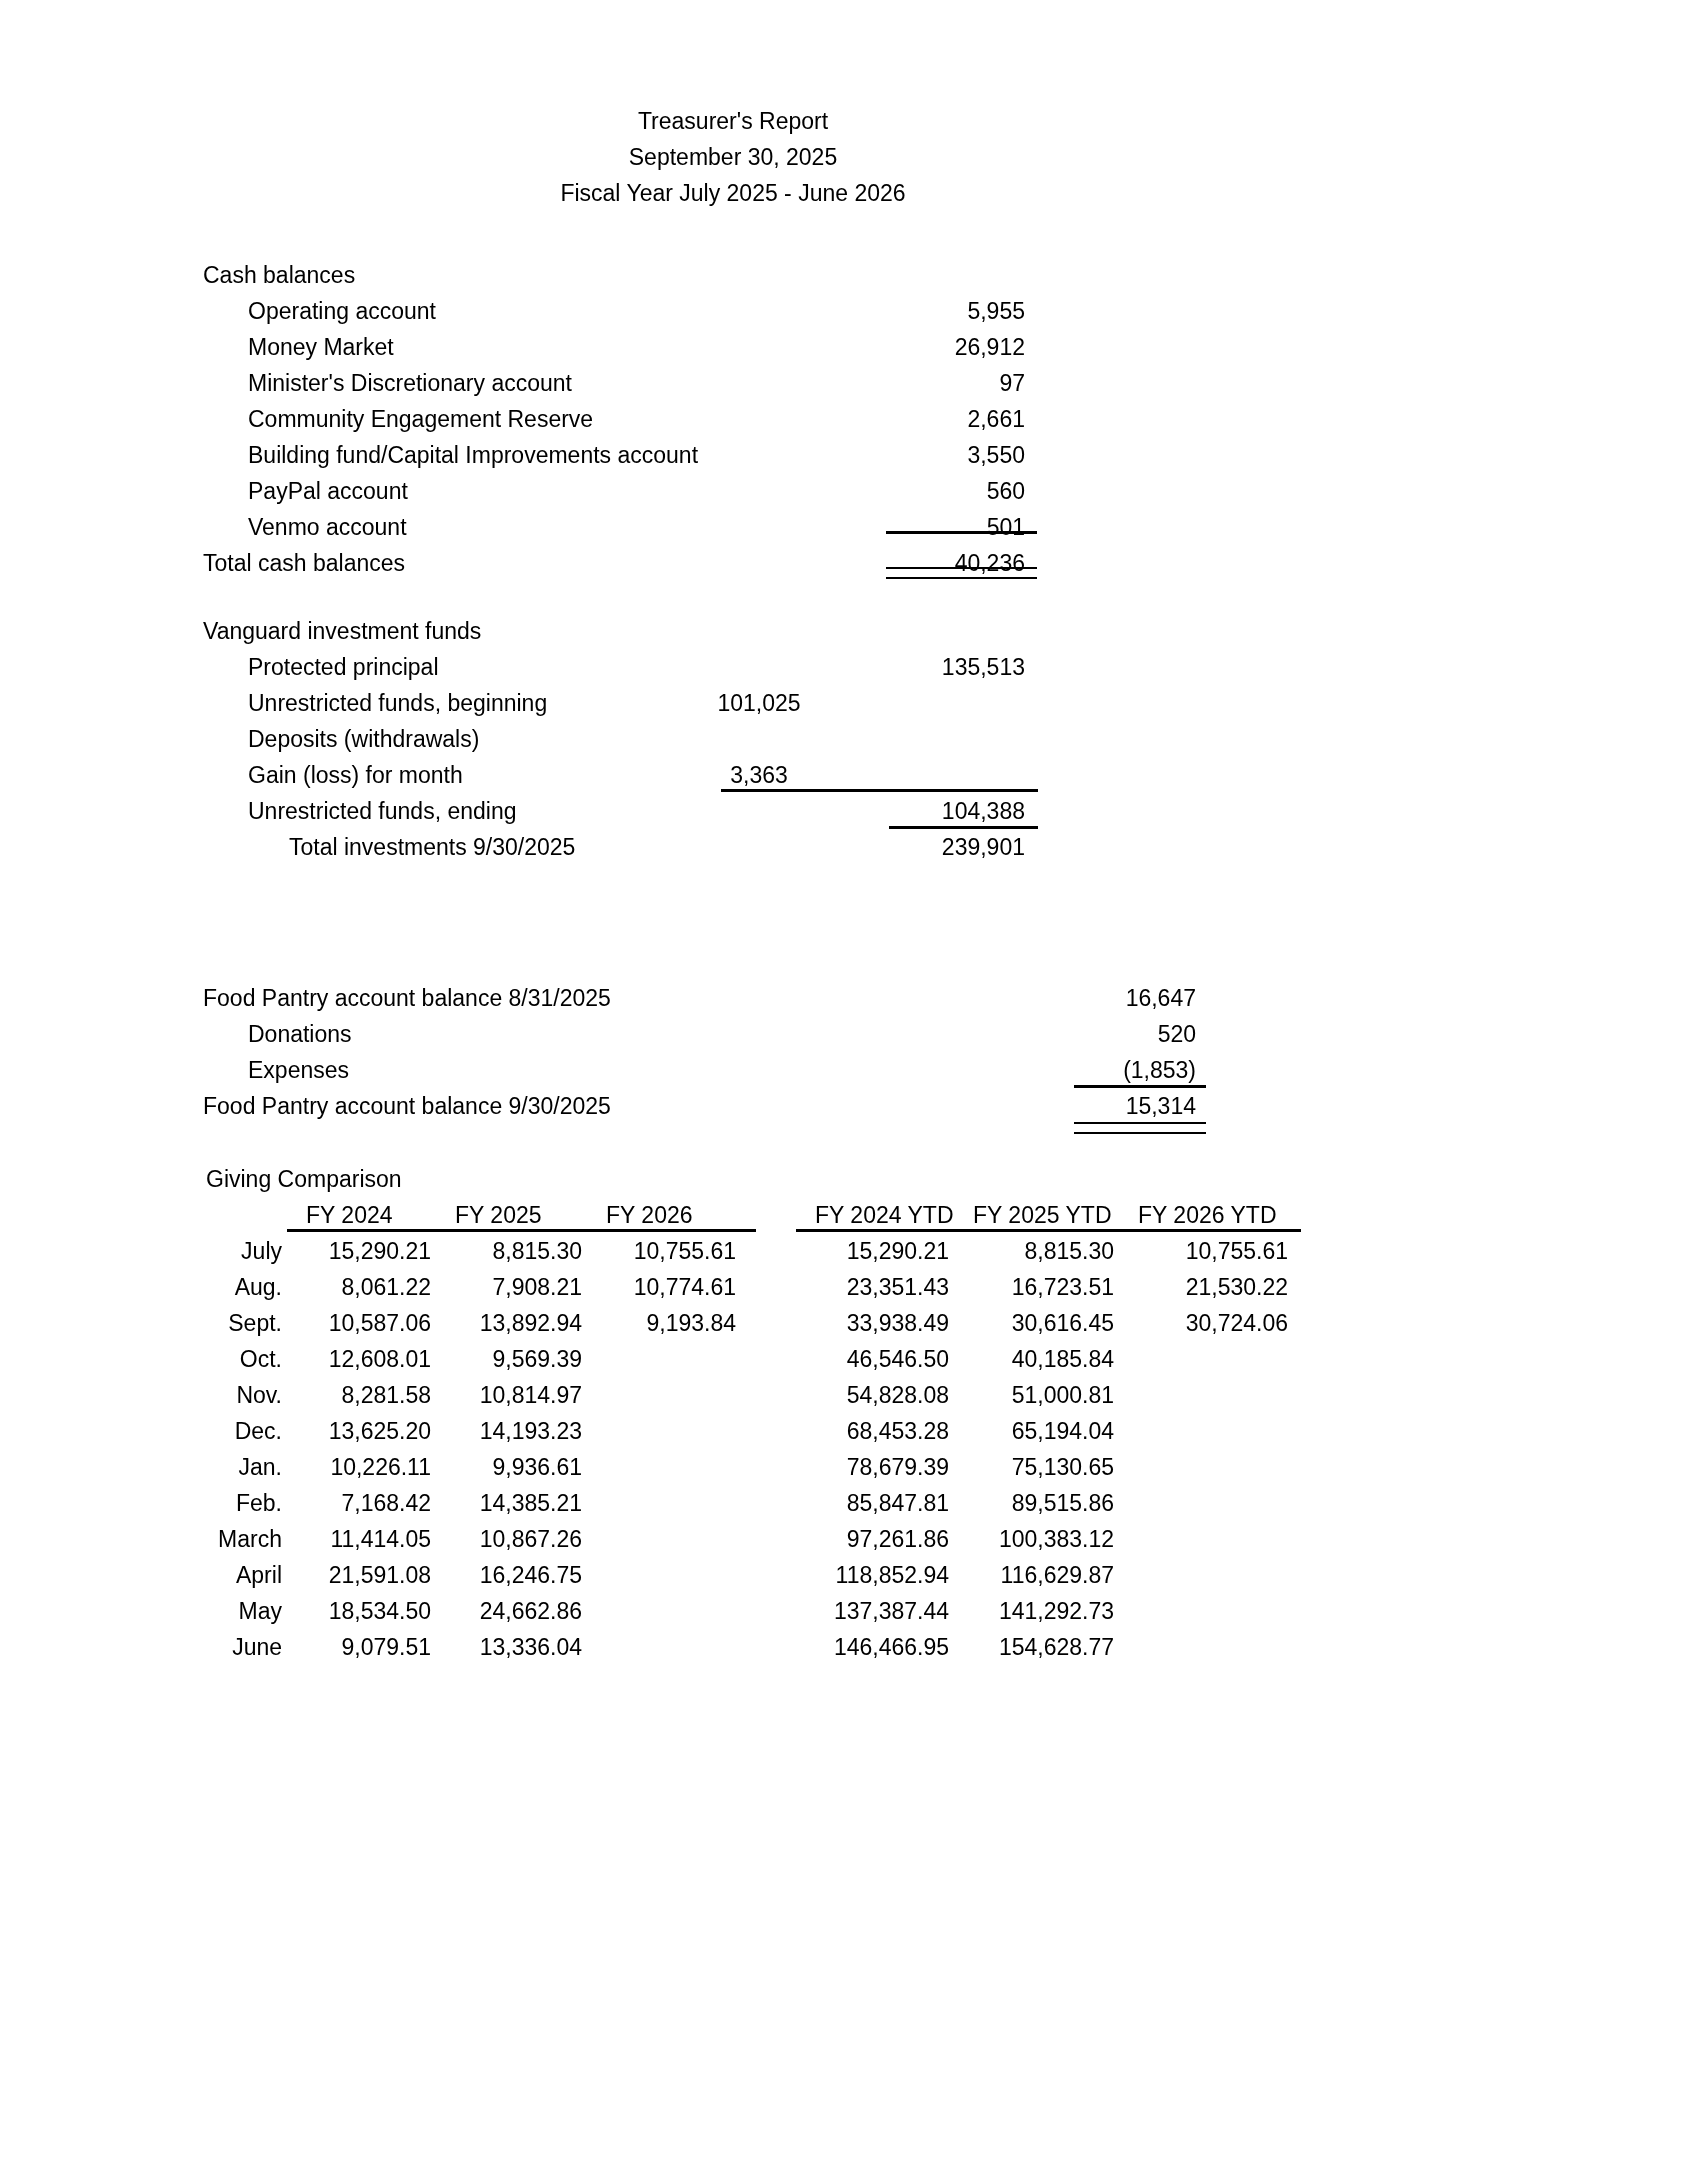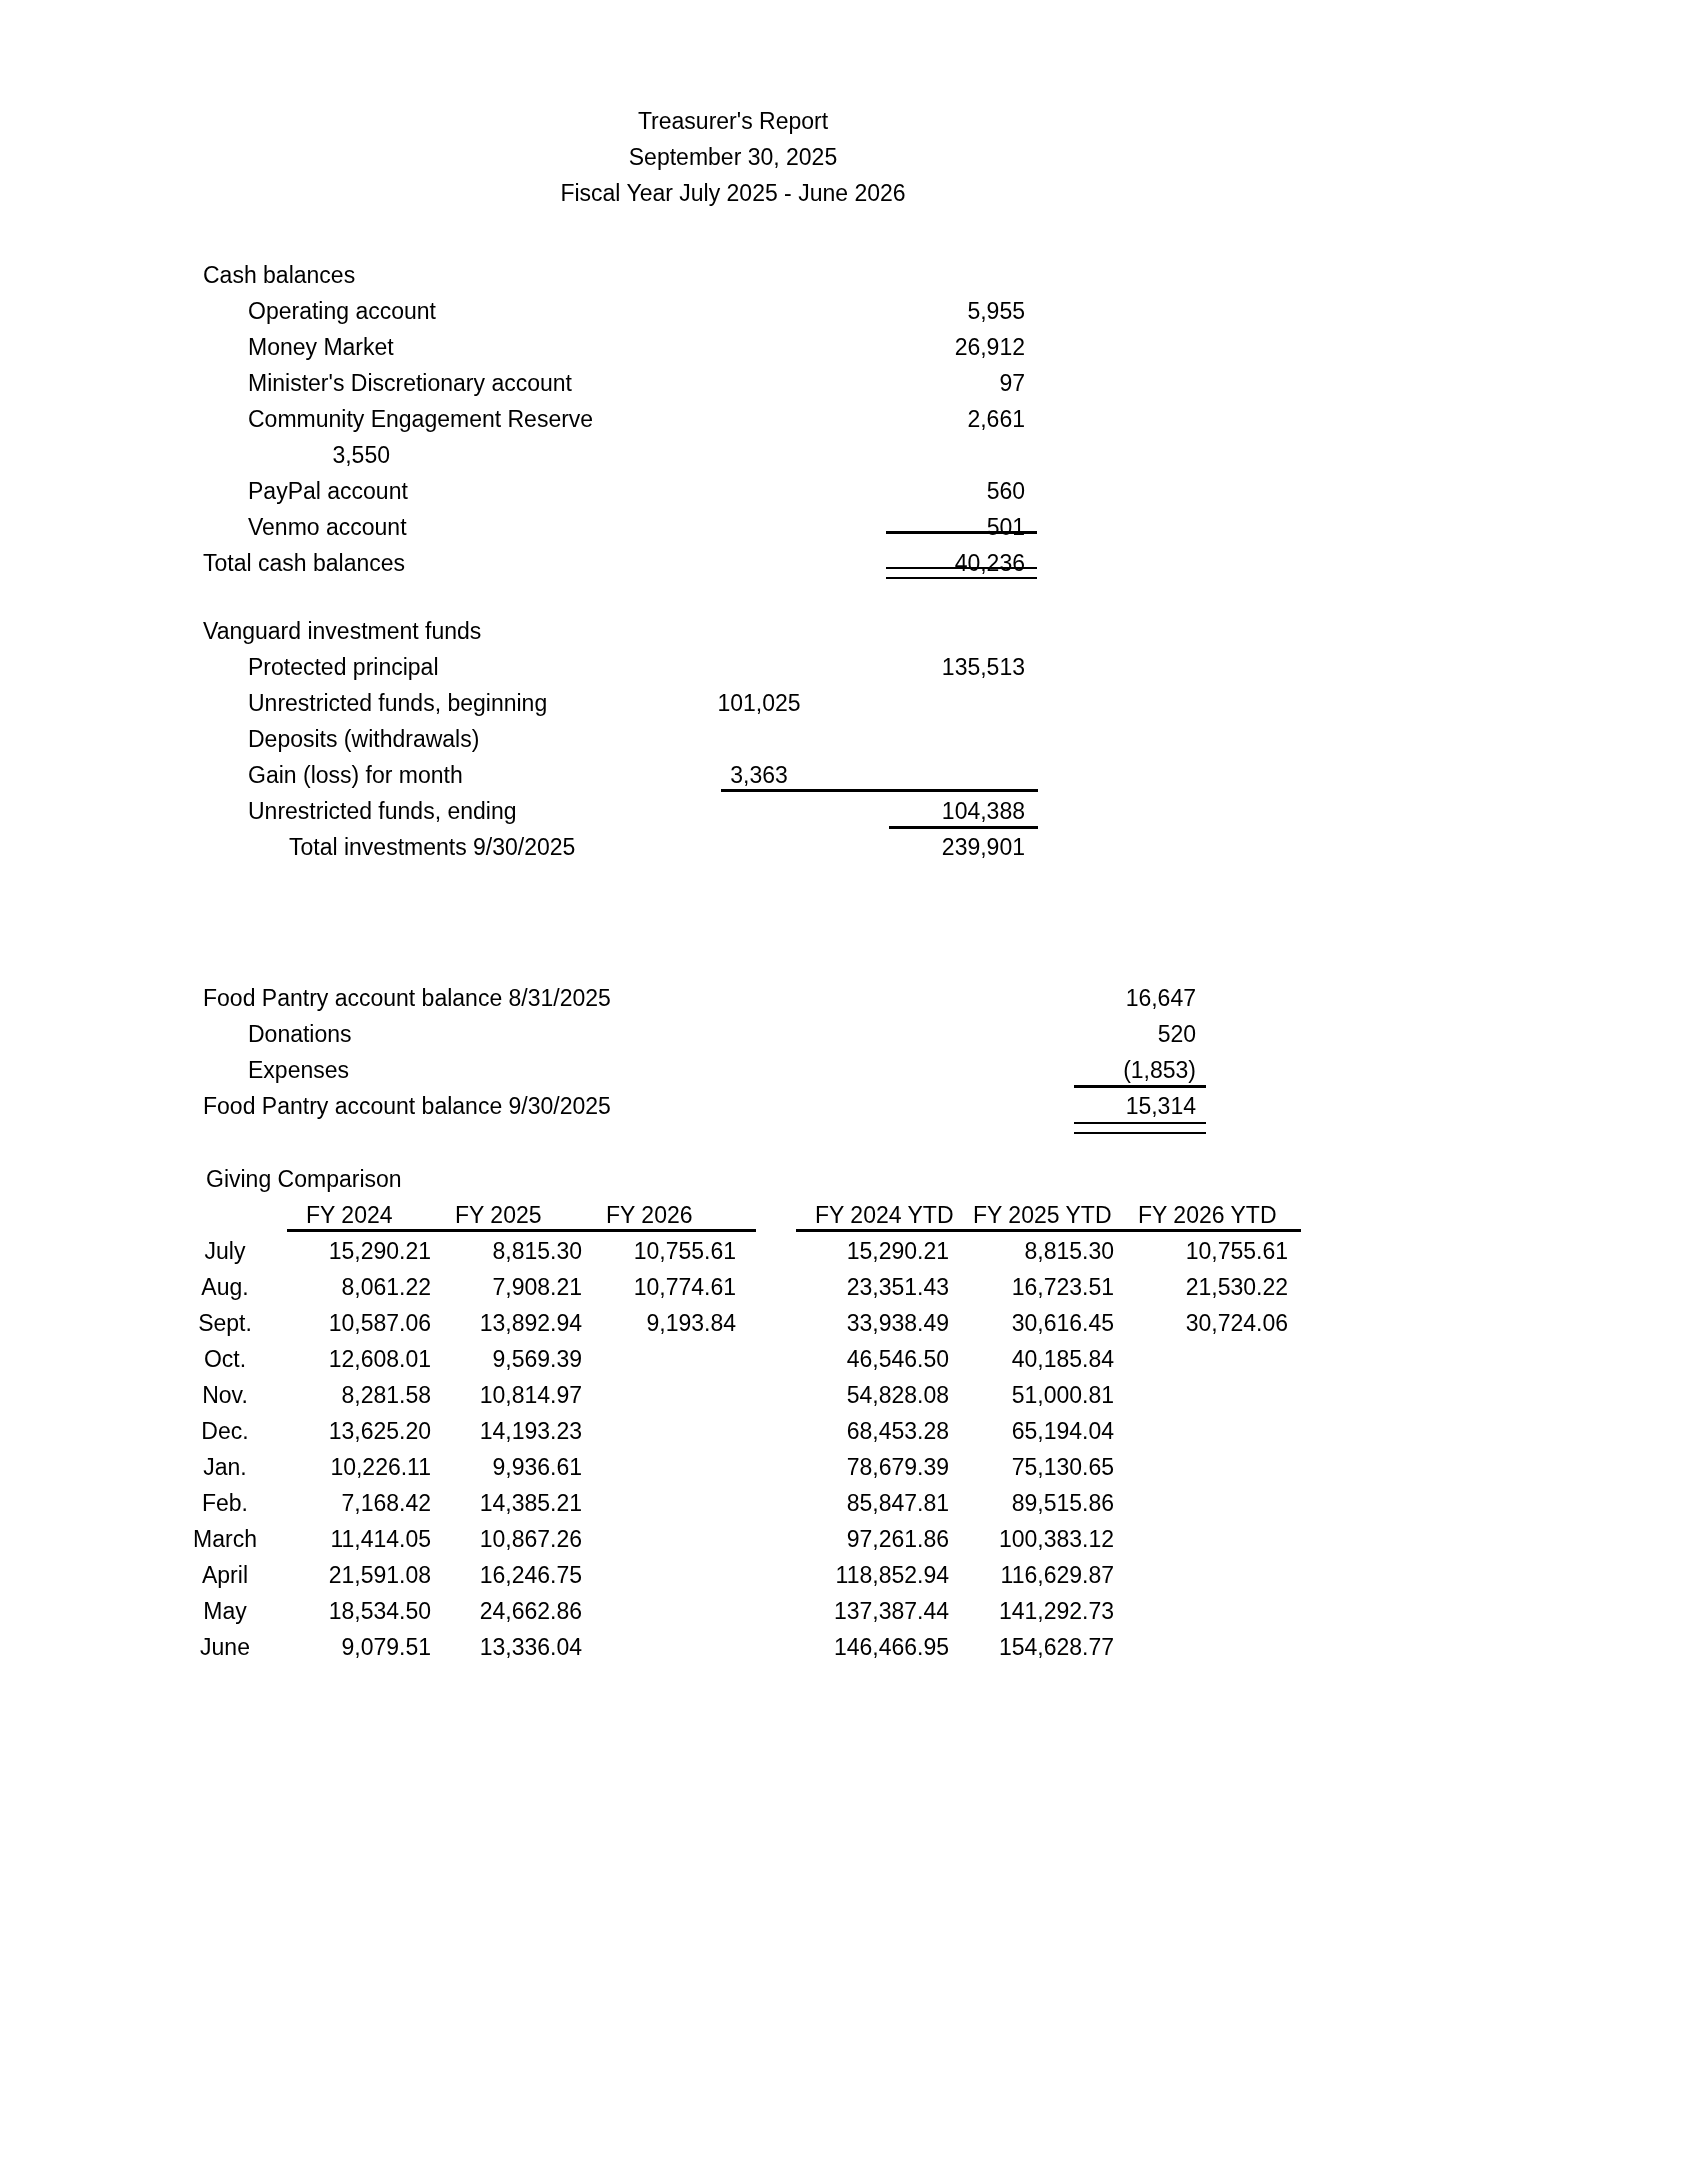--- a/index.html
+++ b/index.html
@@ -21,21 +21,21 @@
   #title-block{position:absolute;left:238px;top:103px;width:990px;text-align:center;}
   #cash{left:203px;top:245px;width:822px;margin-top:12px;}
   #vanguard{left:203px;top:613px;width:822px;}
   #pantry{left:203px;top:980px;width:993px;}
 
   #giving-title{position:absolute;left:206px;top:1161px;width:990px;text-align:left;height:36px;line-height:36px;}
   #giving{position:absolute;left:168px;top:1197px;}
   .grow{display:grid;grid-template-columns:114px 149px 151px 154px 55px 158px 165px 174px;height:36px;line-height:36px;white-space:nowrap;}
   .grow .num{text-align:right;}
   .grow .hdr{text-align:left;padding-left:24px;}
-  .grow .month{text-align:center;}
+  .grow .month{text-align:right;}
 
   .rule{position:absolute;background:#000;height:3px;}
   .rule-double{position:absolute;height:8px;border-top:2px solid #000;border-bottom:2px solid #000;}
 </style>
 </head>
 <body>
 
 <div class="page">
 
   <div id="title-block">
@@ -59,20 +59,21 @@
         </div>
         <div class="row">
           <span class="lbl ind1">Minister's Discretionary account</span>
           <span class="col-right">97</span>
         </div>
         <div class="row">
           <span class="lbl ind1">Community Engagement Reserve</span>
           <span class="col-right">2,661</span>
         </div>
         <div class="row">
+          <span class="lbl ind1">Building fund/Capital Improvements account</span>
           <span class="col-right">3,550</span>
         </div>
         <div class="row">
           <span class="lbl ind1">PayPal account</span>
           <span class="col-right">560</span>
         </div>
         <div class="row">
           <span class="lbl ind1">Venmo account</span>
           <span class="col-right">501</span>
         </div>

